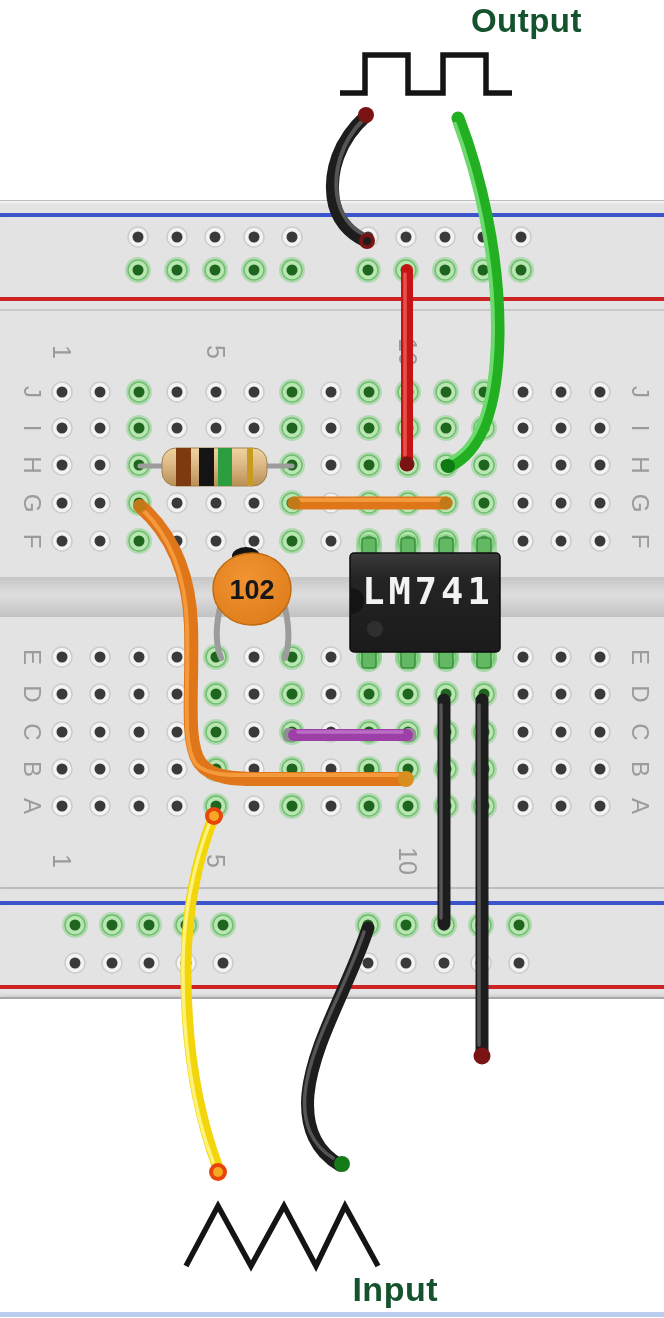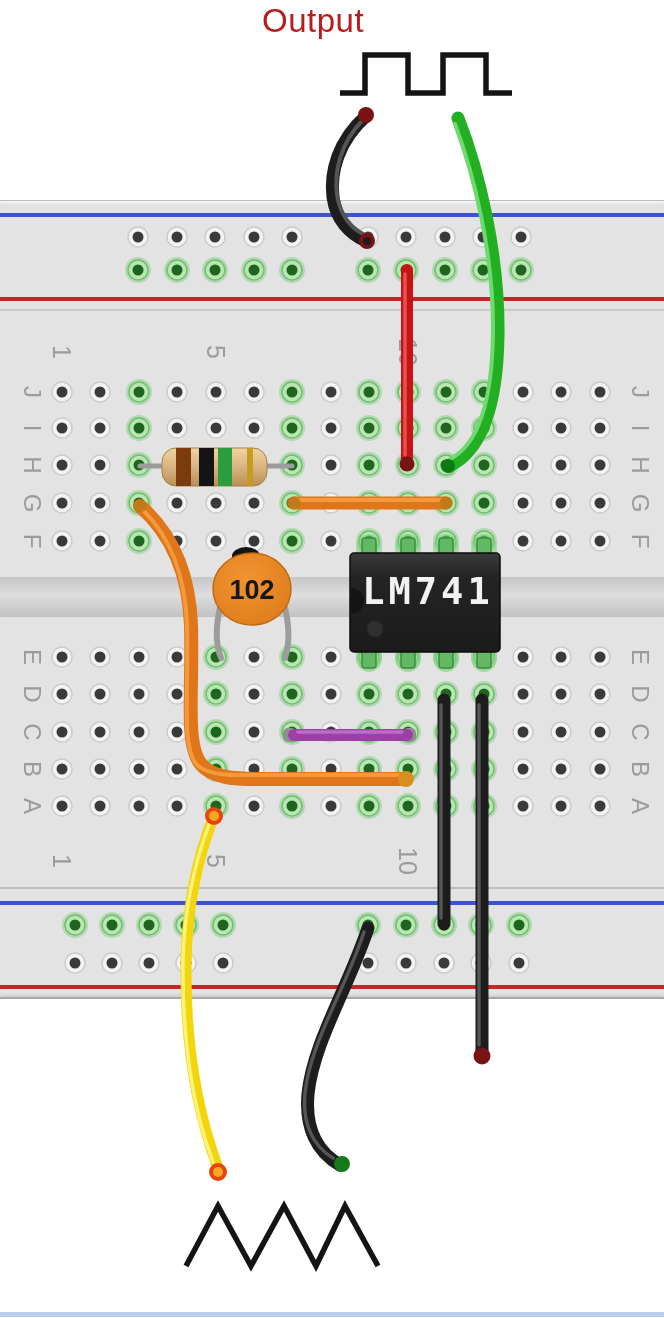--- a/index.html
+++ b/index.html
@@ -12,35 +12,36 @@
   .hline{position:absolute;left:0;width:664px;z-index:1;}
   #blue-top{top:213px;height:4px;background:#3c55cc;}
   #red-top{top:297px;height:4px;background:#cc2424;}
   #seam-top{top:309px;height:2px;background:#c9c9c9;}
   #divider{top:577px;height:40px;background:linear-gradient(#c6c6c6,#dedede 45%,#c2c2c2);}
   #seam-bottom{top:887px;height:2px;background:#bdbdbd;}
   #blue-bottom{top:901px;height:4px;background:#3c55cc;}
   #red-bottom{top:985px;height:4px;background:#cc2424;}
   #bottom-tint{top:1312px;height:5px;background:#aec6ec;opacity:.85;}
   svg#overlay{position:absolute;left:0;top:0;z-index:2;}
-  .big-label{position:absolute;z-index:3;text-align:left;width:320px;
-             font-weight:normal;color:#b91c1c;letter-spacing:.5px;}
+  .big-label{position:absolute;z-index:3;text-align:right;width:320px;
+             font-weight:bold;color:#14532d;letter-spacing:.5px;}
   #output-label{left:262px;top:2px;font-size:33px;}
   #input-label{left:118px;top:1270px;font-size:34px;}
   #voltage-label{left:331px;top:1082px;font-size:29px;}
   text.board-mark{fill:#9b9b9b;font-family:"Liberation Sans",sans-serif;}
   text.chip-text{fill:#f2f2f2;font-family:"DejaVu Sans Mono",monospace;font-weight:bold;letter-spacing:4px;}
   text.cap-text{fill:#171717;font-family:"Liberation Sans",sans-serif;font-weight:bold;}
 </style>
 </head>
 <body>
 
 <div id="canvas">
 
   <div class="big-label" id="output-label">Output</div>
+  <div class="big-label" id="input-label">Input</div>
 
   <div class="board-layer" id="board-base"></div>
   <div class="hline" id="blue-top"></div>
   <div class="hline" id="red-top"></div>
   <div class="hline" id="seam-top"></div>
   <div class="hline" id="divider"></div>
   <div class="hline" id="seam-bottom"></div>
   <div class="hline" id="blue-bottom"></div>
   <div class="hline" id="red-bottom"></div>
   <div class="hline" id="bottom-tint"></div>

